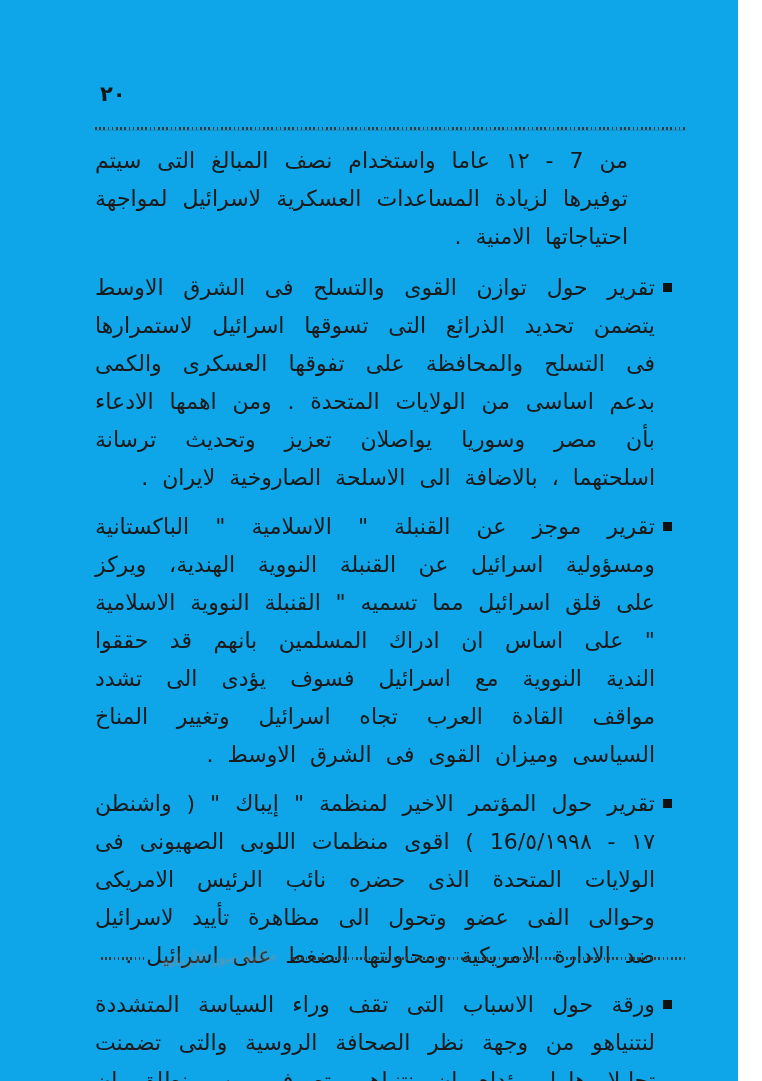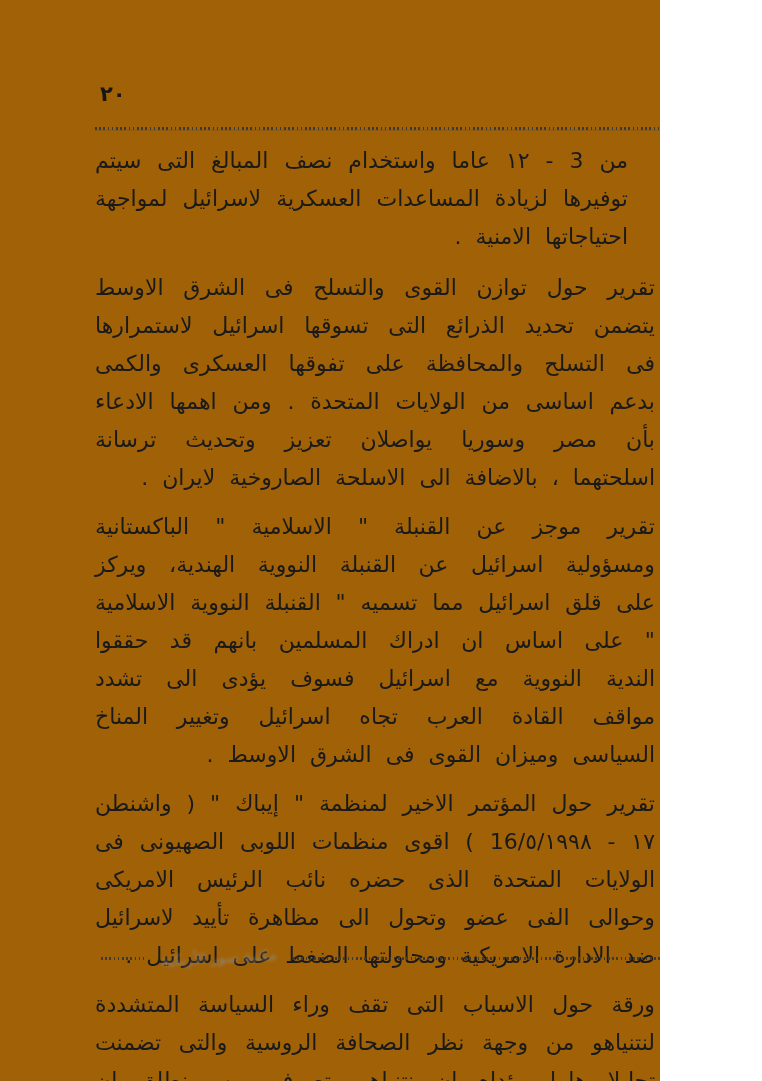--- a/index.html
+++ b/index.html
@@ -1,19 +1,19 @@
 <!DOCTYPE html>
 <html lang="ar"><head>
 <meta charset="utf-8">
 <style>
   html,body { margin:0; padding:0; background:#ffffff; }
   .page {
     position:relative;
-    width:660px; height:1081px;
-    background:#a16207;
+    width:738px; height:1081px;
+    background:#0ea5e9;
     font-family:"DejaVu Sans", sans-serif;
     color:#1a1a1a;
     overflow:hidden;
   }
   .page-number {
     position:absolute; left:100px; top:82px;
     font-size:21px; font-weight:bold; letter-spacing:2px;
     color:#161616;
   }
   .dotted-rule {
@@ -53,21 +53,21 @@
 <body>
 
 <div class="page">
 
   <span class="page-number">٢٠</span>
 
   <div class="dotted-rule shadowed top-rule"></div>
 
   <div class="body-text">
 
-    <p class="intro-paragraph">من 3 - ١٢ عاما واستخدام نصف المبالغ التى سيتم توفيرها لزيادة المساعدات العسكرية لاسرائيل لمواجهة احتياجاتها الامنية .</p>
+    <p class="intro-paragraph">من 7 - ١٢ عاما واستخدام نصف المبالغ التى سيتم توفيرها لزيادة المساعدات العسكرية لاسرائيل لمواجهة احتياجاتها الامنية .</p>
 
     <div class="bullet-item">
       <span class="bullet-marker"></span>
       <span>تقرير حول توازن القوى والتسلح فى الشرق الاوسط يتضمن تحديد الذرائع التى تسوقها اسرائيل لاستمرارها فى التسلح والمحافظة على تفوقها العسكرى والكمى بدعم اساسى من الولايات المتحدة . ومن اهمها الادعاء بأن مصر وسوريا يواصلان تعزيز وتحديث ترسانة اسلحتهما ، بالاضافة الى الاسلحة الصاروخية لايران .</span>
     </div>
 
     <div class="bullet-item">
       <span class="bullet-marker"></span>
       <span>تقرير موجز عن القنبلة " الاسلامية " الباكستانية ومسؤولية اسرائيل عن القنبلة النووية الهندية، ويركز على قلق اسرائيل مما تسميه " القنبلة النووية الاسلامية " على اساس ان ادراك المسلمين بانهم قد حققوا الندية النووية مع اسرائيل فسوف يؤدى الى تشدد مواقف القادة العرب تجاه اسرائيل وتغيير المناخ السياسى وميزان القوى فى الشرق الاوسط .</span>
     </div>

